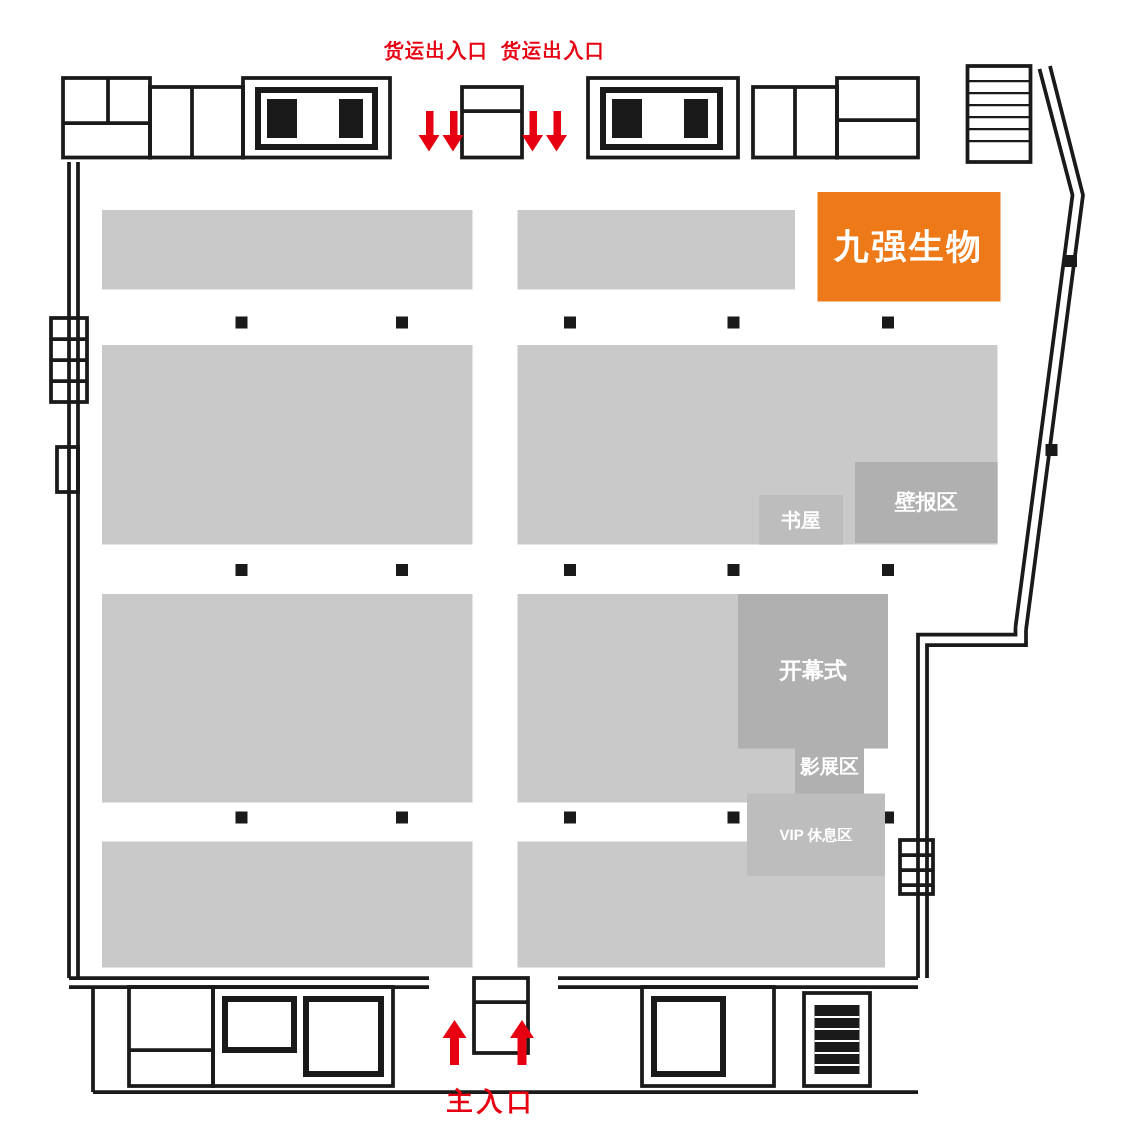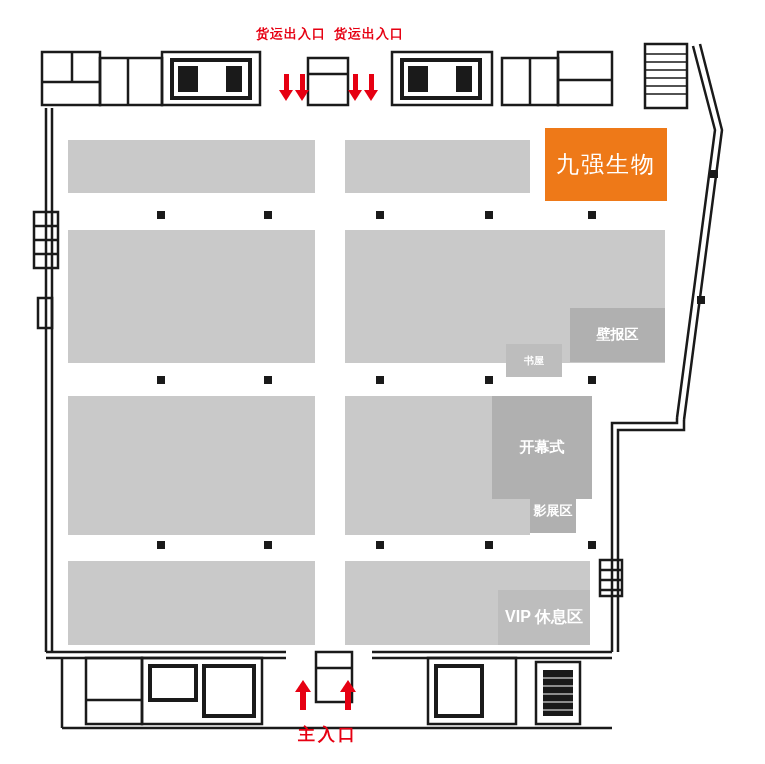--- a/index.html
+++ b/index.html
@@ -16,21 +16,21 @@
   .walls{position:absolute;left:0;top:0;}
   .walls .w1{stroke:var(--wall-black);stroke-width:1.5;fill:none;}
   .walls .w2{stroke:var(--wall-black);stroke-width:2.5;fill:none;}
   .walls .w4{stroke:var(--wall-black);stroke-width:4;fill:none;}
   .walls .fillb{fill:var(--wall-black);stroke:none;}
   .walls .wgrid{stroke:#ffffff;stroke-width:1.2;fill:none;}
 
   .block{position:absolute;background:var(--block-gray);}
   .panel{position:absolute;background:var(--panel-gray);color:#fff;display:flex;align-items:center;justify-content:center;font-weight:bold;}
   .panel.light{background:var(--panel-gray-light);}
-  .booth{position:absolute;background:var(--highlight-orange);color:#fff;display:flex;align-items:center;justify-content:center;font-weight:normal;font-size:23px;letter-spacing:2px;}
+  .booth{position:absolute;background:var(--highlight-orange);color:#fff;display:flex;align-items:center;justify-content:center;font-weight:bold;font-size:23px;letter-spacing:2px;}
 
   .redlabel{position:absolute;color:var(--accent-red);font-weight:bold;white-space:nowrap;}
   .cargo{font-size:13px;letter-spacing:1px;}
   .mainlbl{font-size:17px;letter-spacing:3px;}
 
   .arr{position:absolute;display:flex;flex-direction:column;align-items:center;}
   .arr .stem{width:5px;background:var(--accent-red);}
   .arr.down .stem{height:16px;}
   .arr.down .head{width:0;height:0;border-left:7px solid transparent;border-right:7px solid transparent;border-top:11px solid var(--accent-red);}
   .arr.up .head{width:0;height:0;border-left:8px solid transparent;border-right:8px solid transparent;border-bottom:12px solid var(--accent-red);}
@@ -135,25 +135,25 @@
   <div class="block" style="left:345px;top:140px;width:185px;height:53px;"></div>
   <div class="block" style="left:68px;top:230px;width:247px;height:133px;"></div>
   <div class="block" style="left:345px;top:230px;width:320px;height:133px;"></div>
   <div class="block" style="left:68px;top:396px;width:247px;height:139px;"></div>
   <div class="block" style="left:345px;top:396px;width:185px;height:139px;"></div>
   <div class="block" style="left:68px;top:561px;width:247px;height:84px;"></div>
   <div class="block" style="left:345px;top:561px;width:245px;height:84px;"></div>
 
   <div class="booth" style="left:545px;top:128px;width:122px;height:73px;">九强生物</div>
 
-  <div class="panel light" style="left:506px;top:344px;width:56px;height:33px;font-size:10px;">书屋</div>
+  <div class="panel light" style="left:506px;top:330px;width:56px;height:33px;font-size:13px;">书屋</div>
   <div class="panel" style="left:570px;top:308px;width:95px;height:54px;font-size:14px;text-align:center;">壁报区</div>
   <div class="panel" style="left:492px;top:396px;width:100px;height:103px;font-size:15px;">开幕式</div>
   <div class="panel" style="left:530px;top:488px;width:46px;height:45px;font-size:13px;">影展区</div>
-  <div class="panel light" style="left:498px;top:590px;width:92px;height:55px;font-size:16px;">VIP 休息区</div>
+  <div class="panel light" style="left:498px;top:529px;width:92px;height:55px;font-size:10px;">VIP 休息区</div>
 
   <div class="redlabel cargo" style="left:256px;top:25px;">货运出入口</div>
   <div class="redlabel cargo" style="left:334px;top:25px;">货运出入口</div>
 
   <div class="arr down" style="left:279px;top:74px;">
     <div class="stem"></div>
       <div class="head"></div>
   </div>
   <div class="arr down" style="left:295px;top:74px;">
     <div class="stem"></div>

